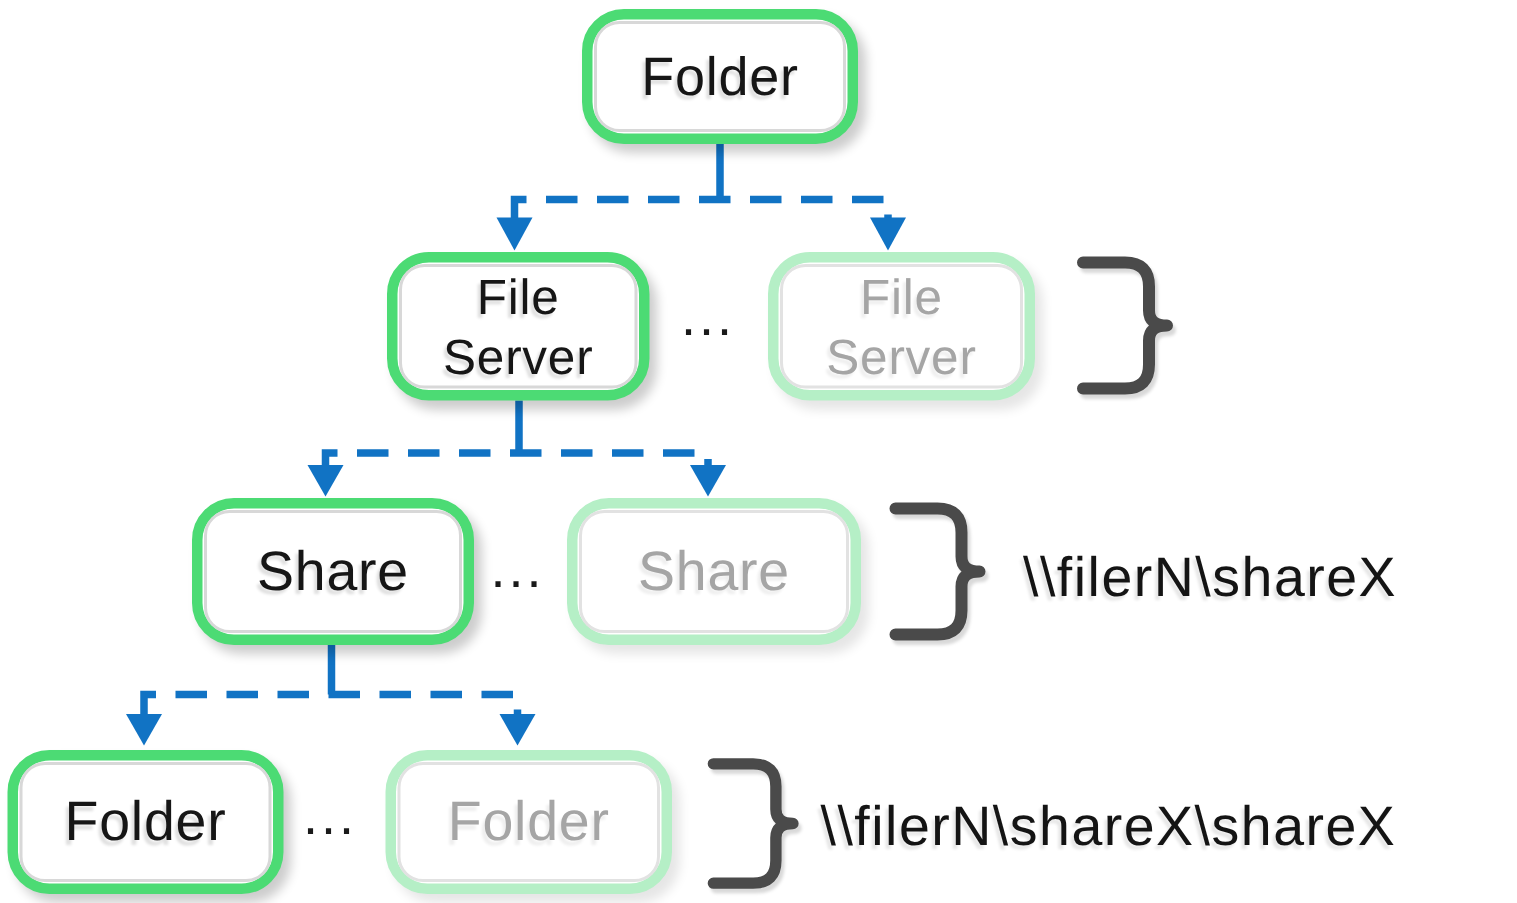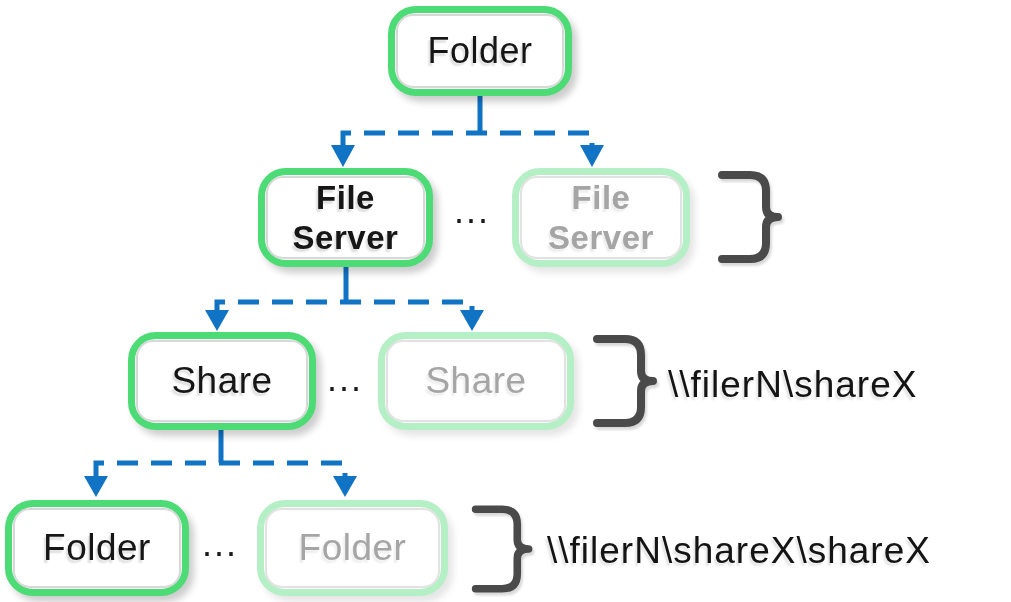--- a/index.html
+++ b/index.html
@@ -23,21 +23,21 @@
     content:""; position:absolute; inset:1px; border-radius:17px;
     border:2px solid var(--inner-ring, #d8d8d8); pointer-events:none;
   }
   .node.faded::before { border-color:#e2e2e2; }
   .node-label {
     position:relative; z-index:1; text-align:center; line-height:1.2;
     color:var(--text-dark, #161616); letter-spacing:0.5px;
     text-shadow:-2px 3px 2px rgba(0,0,0,0.13);
   }
   .faded .node-label { color:var(--text-faded, #a5a5a5); text-shadow:-2px 3px 2px rgba(0,0,0,0.07); }
-  .node-label .line { display:block;font-weight:bold; }
+  .node-label .line { display:block; }
   .fs36 { font-size:36px; } .fs33 { font-size:33px; } .fs35 { font-size:37px; }
   .dots {
     position:absolute; font-size:36px; color:#1a1a1a; letter-spacing:2px;
     width:44px; text-align:center;
   }
   .pathlabel {
     position:absolute; font-size:37px; color:#141414; letter-spacing:1px;
     white-space:nowrap; text-shadow:-2px 3px 2px rgba(0,0,0,0.10);
   }
   .overlay { position:absolute; left:0; top:0; pointer-events:none; }
@@ -90,21 +90,21 @@
   <div class="node active" style="left:128px;top:332px;width:188px;height:98px">
     <div class="node-label fs35">Share</div>
   </div>
   <div class="dots" style="left:323px;top:358px">...</div>
   <div class="node faded" style="left:378px;top:332px;width:196px;height:98px">
     <div class="node-label fs35">Share</div>
   </div>
   <svg class="brace" style="left:589px;top:331px" width="76" height="100" viewBox="0 0 76 100">
     <path d="M8,8 H36 Q52,8 52,24 V40 Q52,50 64,50 Q52,50 52,60 V76 Q52,92 36,92 H8" fill="none" stroke-width="8" stroke-linecap="round" stroke-linejoin="round" stroke="#4a4a4a"></path>
   </svg>
-  <div class="pathlabel" style="left:668px;top:364px">\\filerN\shareX</div>
+  <div class="pathlabel" style="left:682px;top:364px">\\filerN\shareX</div>
 
   <div class="node active" style="left:5px;top:500px;width:184px;height:96px">
     <div class="node-label fs35">Folder</div>
   </div>
   <div class="dots" style="left:198px;top:523px">...</div>
   <div class="node faded" style="left:257px;top:500px;width:191px;height:96px">
     <div class="node-label fs35">Folder</div>
   </div>
   <svg class="brace" style="left:468px;top:501px" width="72" height="96" viewBox="0 0 76 100">
     <path d="M8,8 H36 Q52,8 52,24 V40 Q52,50 64,50 Q52,50 52,60 V76 Q52,92 36,92 H8" fill="none" stroke-width="8" stroke-linecap="round" stroke-linejoin="round" stroke="#4a4a4a"></path>

